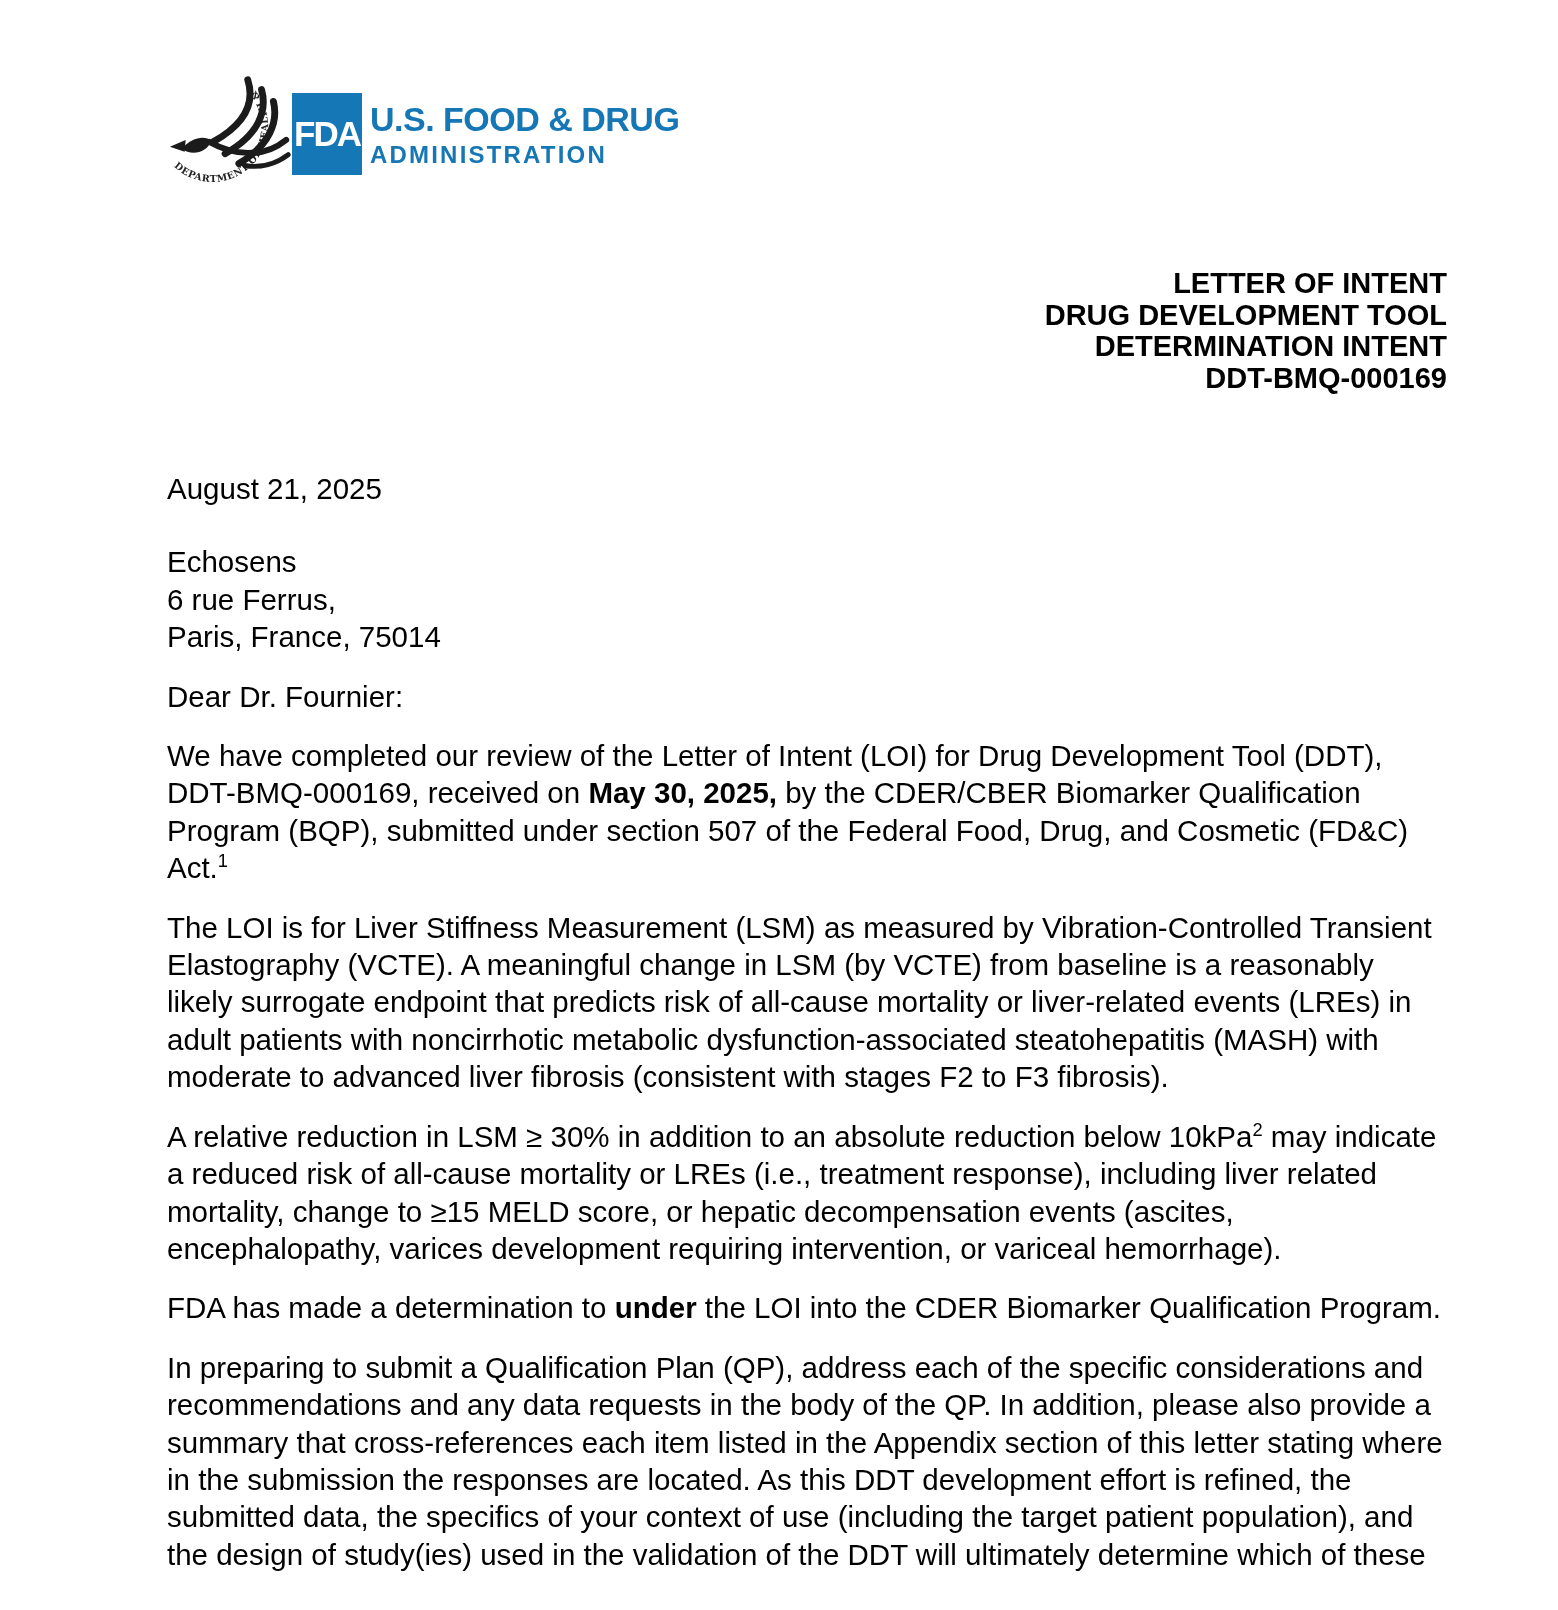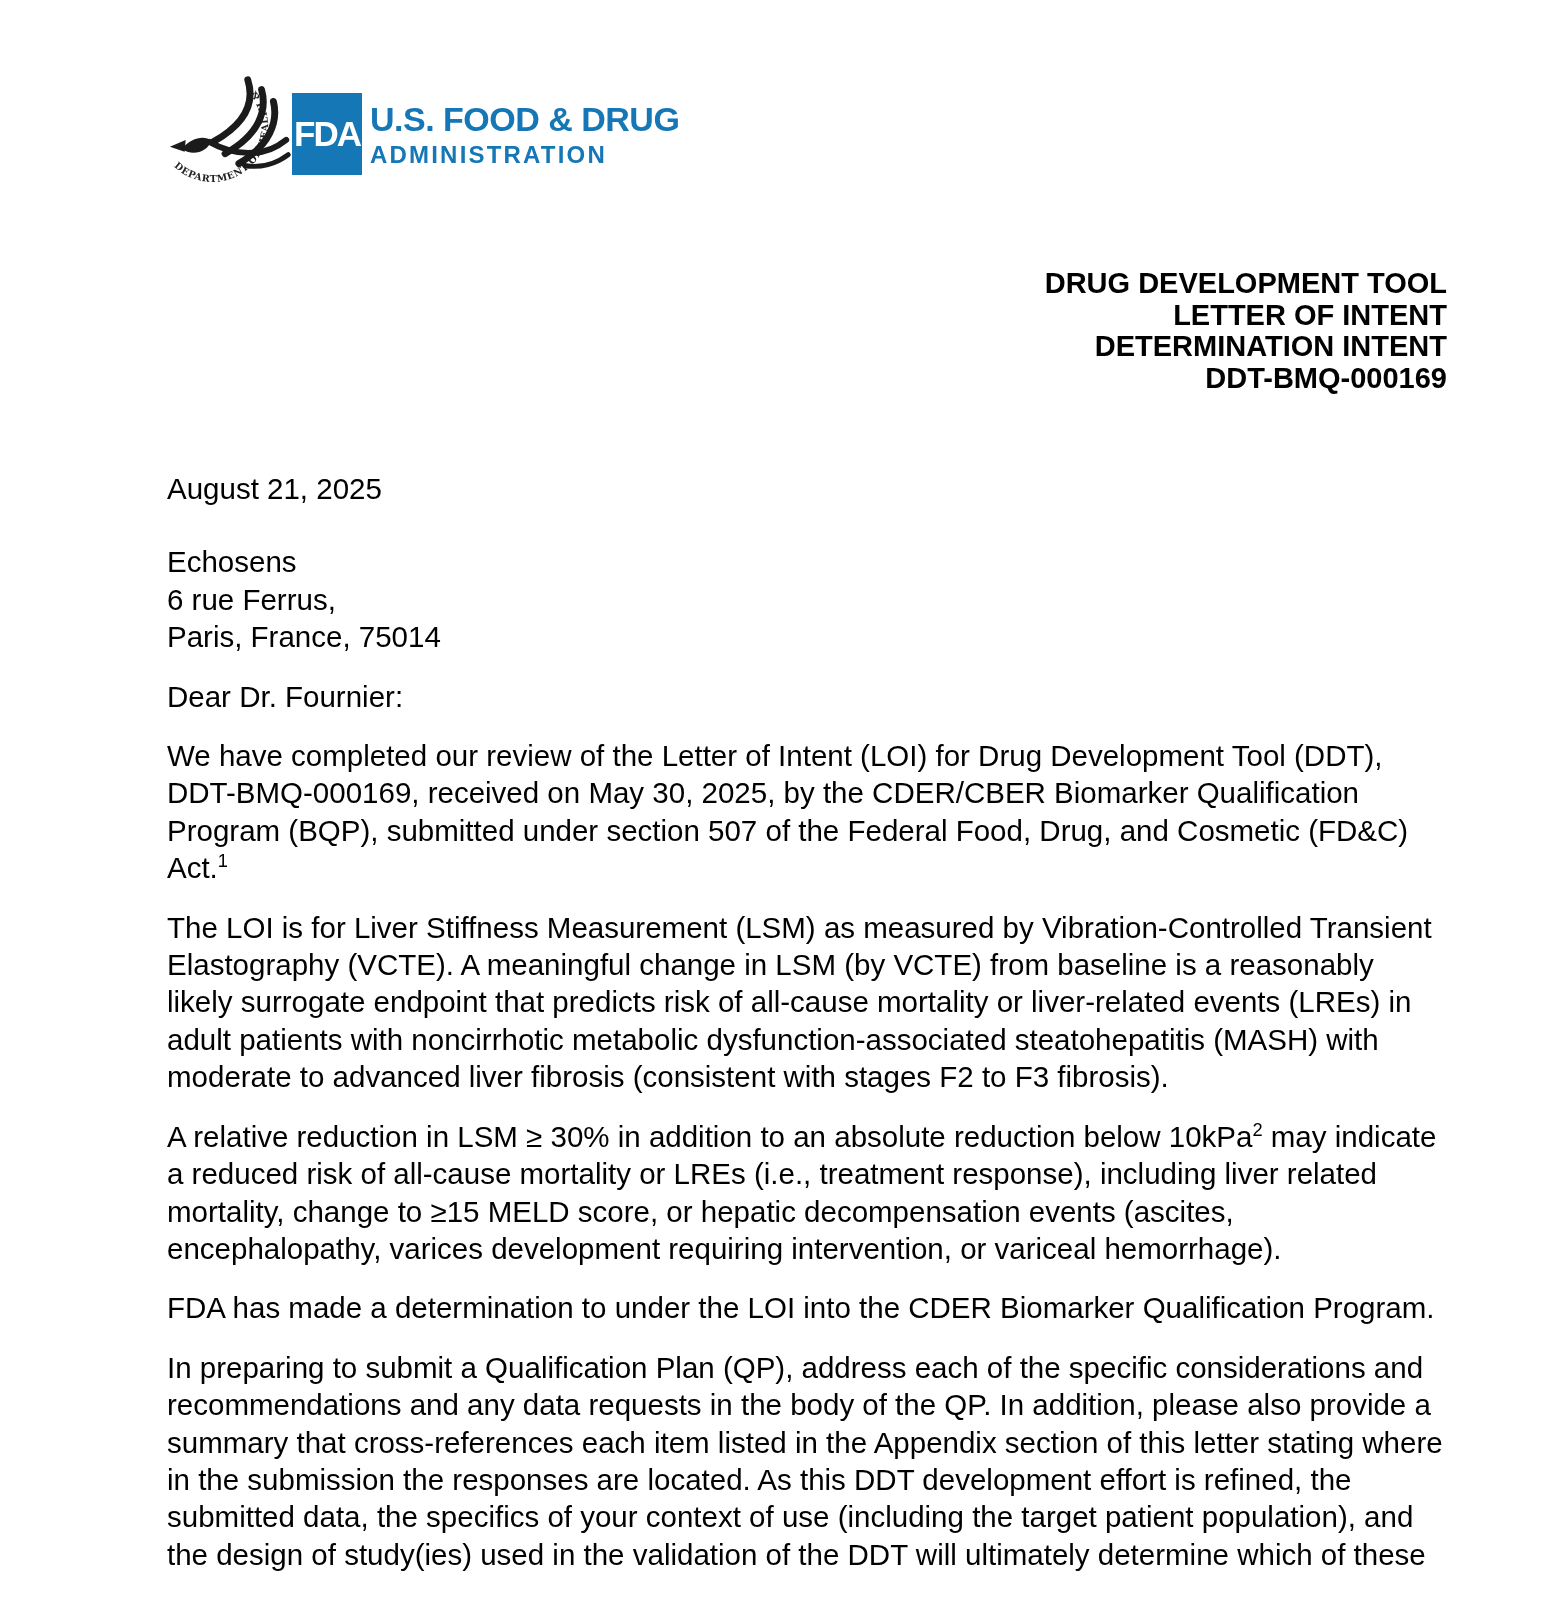--- a/index.html
+++ b/index.html
@@ -44,21 +44,21 @@
 
   
   .letter-flow {
     position: absolute; left: 167px; top: 470px; width: 1279px;
     font-size: 29.5px; line-height: 37.4px;
   }
   .date-line { margin: 0 0 36px 0; }
   .address-block { margin: 0 0 22px 0; }
   .salutation { margin: 0 0 22px 0; }
   .para { margin: 0 0 22px 0; }
-  .b { font-weight: normal; }
+  .b { font-weight: bold; }
   sup.fn { font-size: 0.62em; vertical-align: super; line-height: 0; }
 
   
   .seal-ring-text { font-family: "DejaVu Serif", serif; font-size: 9.6px; font-weight: bold; fill: #222222; letter-spacing: 0.6px; }
   .eagle-stroke { fill: none; stroke: #1b1b1b; stroke-linecap: round; }
 </style>
 </head>
 <body>
 
 <div class="page">
@@ -86,22 +86,22 @@
     <div class="fda-box">
       <span>FDA</span>
     </div>
     <div class="brand">
       <div class="brand1">U.S. FOOD &amp; DRUG</div>
       <div class="brand2">ADMINISTRATION</div>
     </div>
   </header>
 
   <div class="doc-header">
+    <div>LETTER OF INTENT</div>
     <div>DRUG DEVELOPMENT TOOL</div>
-    <div>LETTER OF INTENT</div>
     <div>DETERMINATION INTENT</div>
     <div>DDT-BMQ-000169</div>
   </div>
 
   <div class="letter-flow">
     <div class="date-line">August 21, 2025</div>
 
     <div class="address-block">
       <div>Echosens</div>
       <div>6 rue Ferrus,</div>

